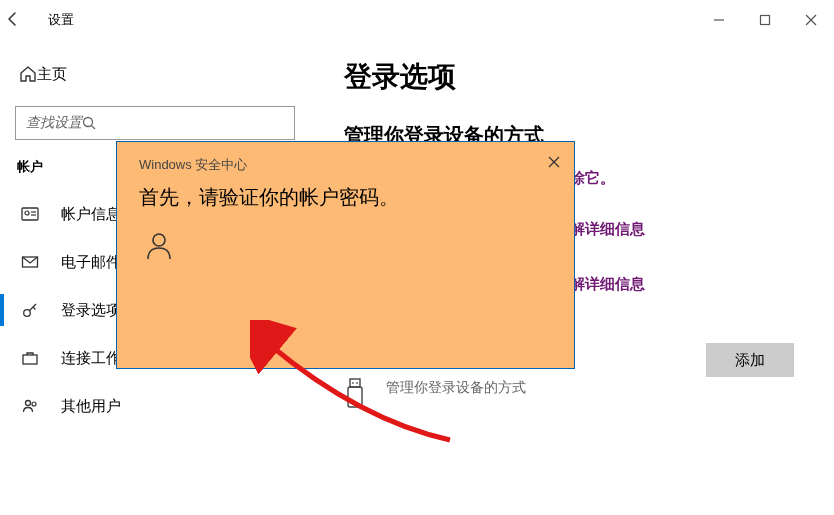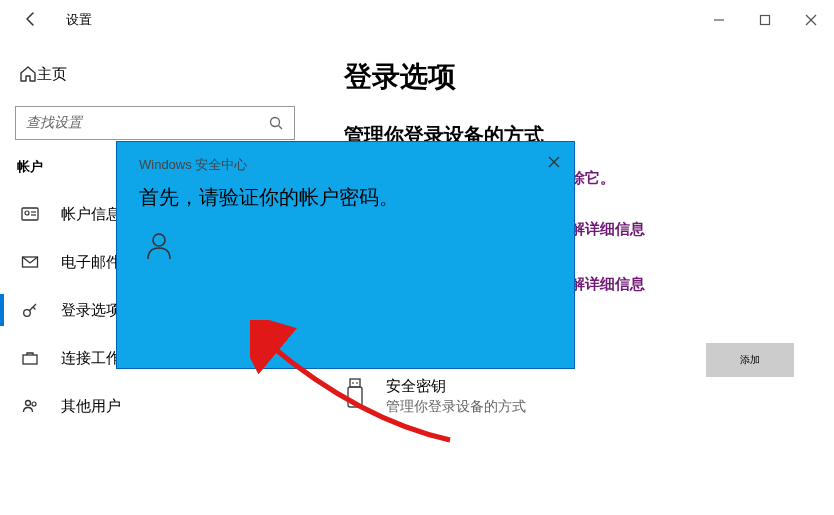--- a/index.html
+++ b/index.html
@@ -1,51 +1,51 @@
 <!DOCTYPE html>
 <html><head>
 <meta charset="utf-8">
 <style>
   * { box-sizing: border-box; margin: 0; padding: 0; font-family: "Segoe UI","Microsoft YaHei",sans-serif; }
   body { width: 834px; height: 515px; background: #fff; overflow: hidden; position: relative; }
 
   
-  .titlebar { display: flex; align-items: center; height: 40px; padding-left: 22px; font-size: 13px; color: #000; }
+  .titlebar { display: flex; align-items: center; height: 40px; padding-left: 4px; font-size: 13px; color: #000; }
   .titlebar .left { display: flex; align-items: center; gap: 26px; flex: 1; }
   .winctl { display: flex; }
   .winctl div { width: 46px; height: 30px; display: flex; align-items: center; justify-content: center; color:#555; }
   .winctl svg { stroke: #555; }
 
   
   .main { display: flex; height: calc(100% - 40px); }
   .side { width: 314px; padding: 14px 4px 0 15px; }
   .content { flex: 1; padding: 12px 30px 0 30px; }
 
   .home-row { display: flex; align-items: center; height: 40px; font-size: 15px; margin-bottom: 12px; padding-left:4px; }
 
-  .searchbox { display:flex; align-items:center; border:1px solid #999; height:34px; width:280px; padding:0 10px 0 10px; font-style: italic; color:#666; font-size:14px; justify-content: space-between; margin-bottom:18px; }
+  .searchbox { display:flex; align-items:center; border:1px solid #999; height:34px; width:280px; padding:0 10px 0 10px; font-style: italic; color:#666; font-size:14px; margin-bottom:18px; }
 
   .grouplabel { font-size:13px; font-weight:600; margin: 0 0 14px 2px; }
 
   .side-item { display:flex; align-items:center; gap:22px; height:48px; padding-left:6px; font-size:15px; position:relative; }
   .side-item.active::before { content:""; position:absolute; left:-15px; top:8px; bottom:8px; width:4px; background:#0078d7; }
   .side-item svg, .side-item .glyph { width:18px; text-align:center; color:#333; }
 
   .content h1 { font-size:28px; font-weight:600; margin-bottom:26px; padding-top:6px;}
   .content h2 { font-size:20px; font-weight:700; margin-bottom:20px; }
 
   .para { font-size:15px; color:#701a75; margin: 10px 0 6px 0; font-weight: bold; }
   .link { color:#0067c0; font-size:15px; }
-  .addbtn { width:88px; height:34px; background:#ccc; border:none; font-size:10px; float:right; }
+  .addbtn { width:88px; height:34px; background:#ccc; border:none; font-size:15px; float:right; }
   .seckey-row { display:flex; align-items:flex-start; gap:20px; margin-top:22px; clear:both; }
   .seckey-title { font-size:15px; }
   .seckey-sub { font-size:14px; color:#666; margin-top:2px; }
 
   
-  .modal { position:absolute; left:116px; top:141px; width:459px; height:228px; background:#0ea5e9; border:1px solid #0063b1; padding: 14px 22px 20px 22px; }
+  .modal { position:absolute; left:116px; top:141px; width:459px; height:228px; background:#fdba74; border:1px solid #0063b1; padding: 14px 22px 20px 22px; }
   .modal-title { font-size:13px; color:#444; margin-bottom:10px; }
   .modal-close { position:absolute; right:8px; top:8px; width:24px; height:24px; display:flex; align-items:center; justify-content:center; }
   .modal-head { font-size:20px; margin-bottom:18px; }
   .modal-body { display:flex; gap:22px; align-items:flex-start; padding-left:4px; margin-bottom:26px; }
   .modal-user { font-size:14px; color:#222; margin-bottom:10px; }
   .modal-pass { width:294px; height:32px; border:1px solid #0063b1; padding:0 10px; font-size:14px; letter-spacing:2px; }
   .modal-btns { display:flex; gap:6px; justify-content:center; }
   .modal-btns button { width:200px; height:34px; background:#ccc; border:none; font-size:15px; }
 
   
@@ -154,21 +154,20 @@
     <button class="addbtn" style="margin-top:10px; margin-right:10px;">添加</button>
 
     <div class="seckey-row">
       <svg width="22" height="32" viewBox="0 0 22 32">
           <rect x="6" y="2" width="10" height="8" fill="none" stroke="#444" stroke-width="1.4"></rect>
           <rect x="4" y="10" width="14" height="20" rx="2" fill="none" stroke="#444" stroke-width="1.4"></rect>
           <line x1="9" y1="5" x2="9" y2="7" stroke="#444" stroke-width="1.2"></line>
           <line x1="13" y1="5" x2="13" y2="7" stroke="#444" stroke-width="1.2"></line>
         </svg>
       <div>
-        <div class="seckey-title">安全密钥</div>
         <div class="seckey-sub">管理你登录设备的方式</div>
       </div>
     </div>
   </div>
 </div>
 
 <div class="modal">
   <div class="modal-title">Windows 安全中心</div>
   <div class="modal-close">
     <svg width="12" height="12">

